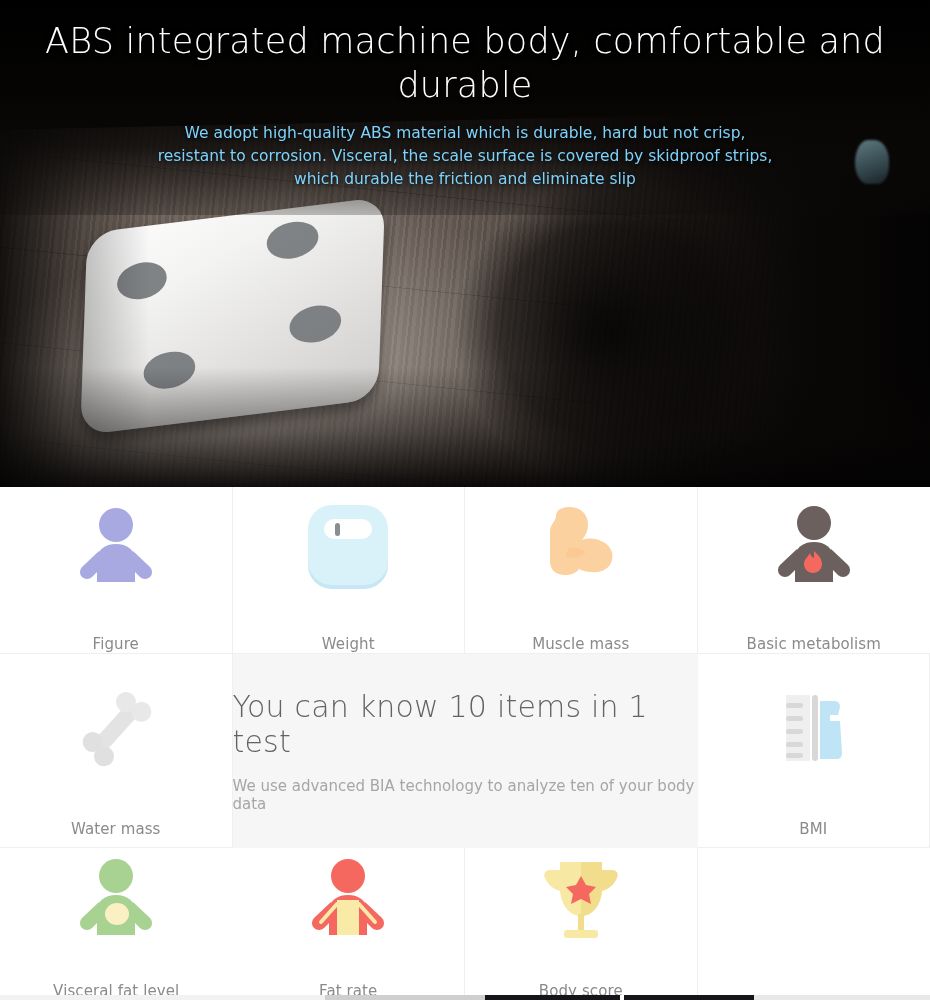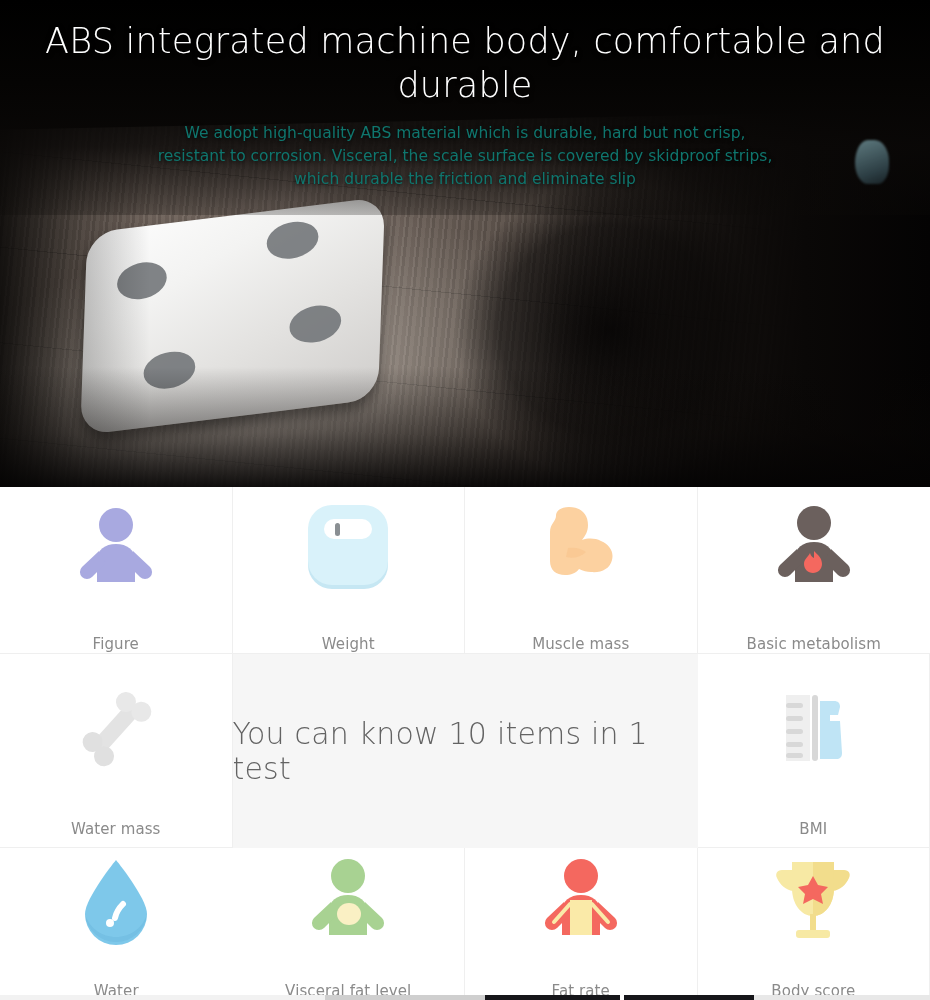--- a/index.html
+++ b/index.html
@@ -92,21 +92,21 @@
   .hero-title{
     margin:0;padding-top:19px;
     font-size:35px;line-height:44px;font-weight:300;color:#ffffff;
     letter-spacing:.2px;
     font-family:"DejaVu Sans", sans-serif;
     font-stretch:condensed;
     text-shadow:0 1px 5px rgba(0,0,0,.8);
   }
   .hero-sub{
     margin:15px auto 0;width:720px;
-    font-size:15.5px;line-height:23px;font-weight:400;color:#0f766e;
+    font-size:15.5px;line-height:23px;font-weight:400;color:#7dd3fc;
     font-family:"DejaVu Sans", sans-serif;
     text-shadow:0 1px 4px rgba(0,0,0,.85);
   }
   .hero-sub span{display:block;}
 
   
   .grid{
     position:relative;width:930px;height:513px;background:#fff;
     display:grid;
     grid-template-columns:repeat(4,232.5px);
@@ -261,49 +261,39 @@
             <circle cx="38" cy="72" r="10" fill="#e0e0e0"></circle>
             <circle cx="56" cy="75" r="10" fill="#e0e0e0"></circle>
           </g>
         </svg>
       </div>
       <div class="cell-label">Water mass</div>
     </div>
 
     <div class="promo">
       <div class="promo-title">You can know 10 items in 1 test</div>
+      <div class="promo-sub">We use advanced BIA technology to analyze ten of your body data</div>
     </div>
 
     <div class="cell row2">
       <div class="icon-box">
         <svg width="82" height="86" viewBox="0 0 82 86">
           <path d="M48 16h14c4 0 6 2 6 6l-2 8h-8v6h10l2 32c0 4-2 6-6 6H48z" fill="#bfe4f5"></path>
           <rect x="14" y="10" width="24" height="66" fill="#efefef"></rect>
           <rect x="40" y="10" width="6" height="66" rx="3" fill="#d8d8d8"></rect>
           <rect x="14" y="18" width="17" height="5" rx="2.5" fill="#d8d8d8"></rect>
           <rect x="14" y="31" width="17" height="5" rx="2.5" fill="#d8d8d8"></rect>
           <rect x="14" y="44" width="17" height="5" rx="2.5" fill="#d8d8d8"></rect>
           <rect x="14" y="57" width="17" height="5" rx="2.5" fill="#d8d8d8"></rect>
           <rect x="14" y="68" width="17" height="5" rx="2.5" fill="#d8d8d8"></rect>
         </svg>
       </div>
       <div class="cell-label">BMI</div>
     </div>
 
-    <div class="cell row3">
-      <div class="icon-box">
-        <svg width="78" height="88" viewBox="0 0 78 88">
-          <path d="M39 4C39 4 8 42 8 58a31 31 0 0 0 62 0C70 42 39 4 39 4z" fill="#7ec8ea"></path>
-          <path d="M39 86a31 31 0 0 0 31-28c-4 14-17 23-31 23S12 72 8 58a31 31 0 0 0 31 28z" fill="#6bb8dd" opacity=".5"></path>
-          <path d="M46 48c-4 4-7 9-8 14" stroke="#ffffff" stroke-width="6" stroke-linecap="round" fill="none"></path>
-          <circle cx="33" cy="67" r="4" fill="#ffffff"></circle>
-        </svg>
-      </div>
-      <div class="cell-label">Water</div>
-    </div>
 
     <div class="cell row3">
       <div class="icon-box">
         <svg width="88" height="88" viewBox="0 0 88 88">
           <circle cx="44" cy="20" r="17" fill="#a8d292"></circle>
           <path d="M44 39c-11 0-19 6-19 16v24h38V55c0-10-8-16-19-16z" fill="#a8d292"></path>
           <path d="M27 46 L10 62a7 7 0 0 0 10 10l14-14z" fill="#a8d292"></path>
           <path d="M61 46 L78 62a7 7 0 0 1-10 10L54 58z" fill="#a8d292"></path>
           <ellipse cx="45" cy="58" rx="12" ry="11" fill="#faf0c4"></ellipse>
         </svg>

